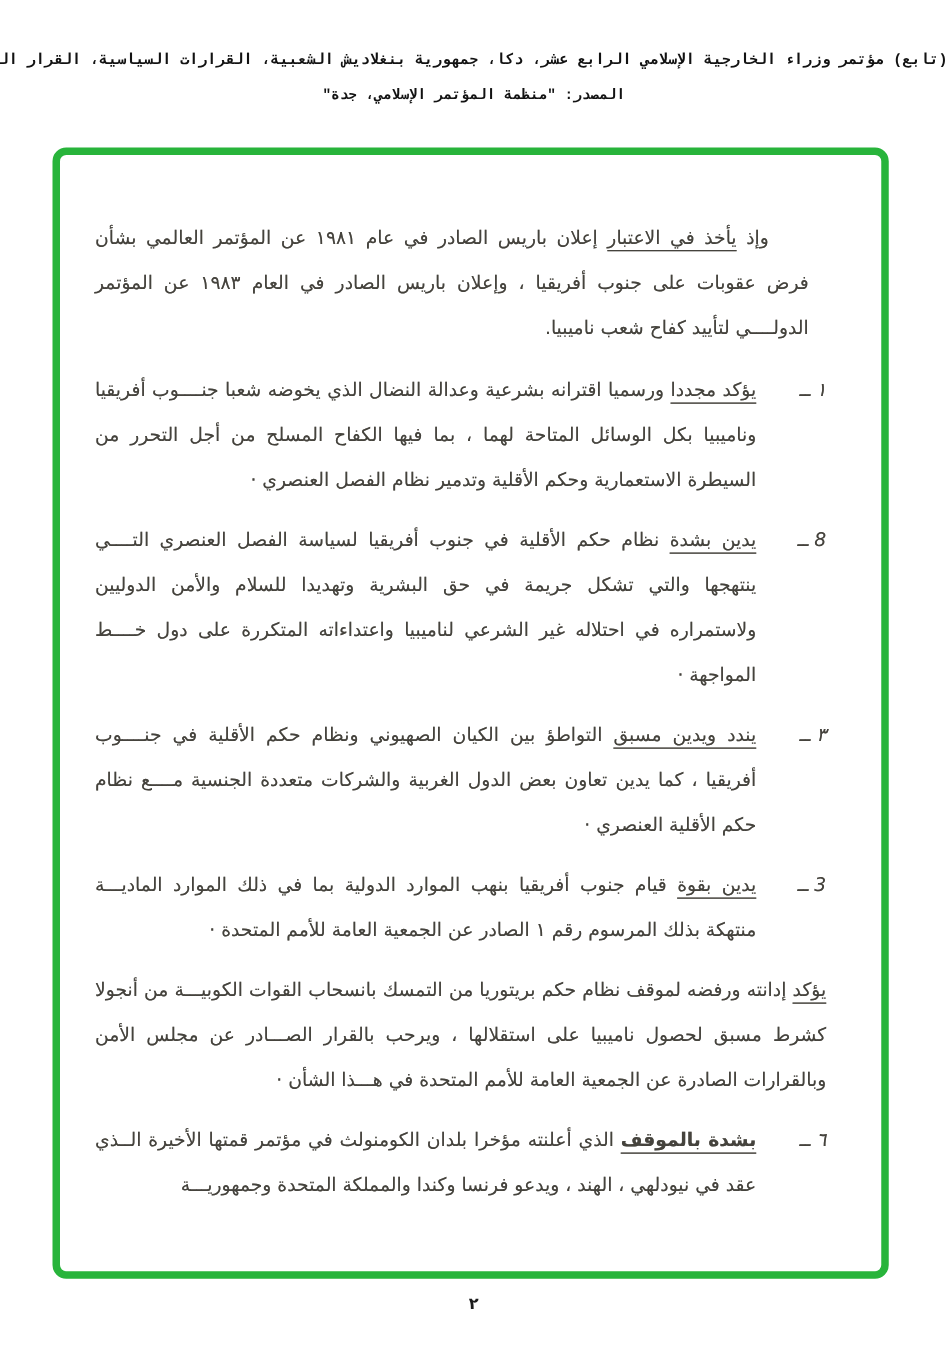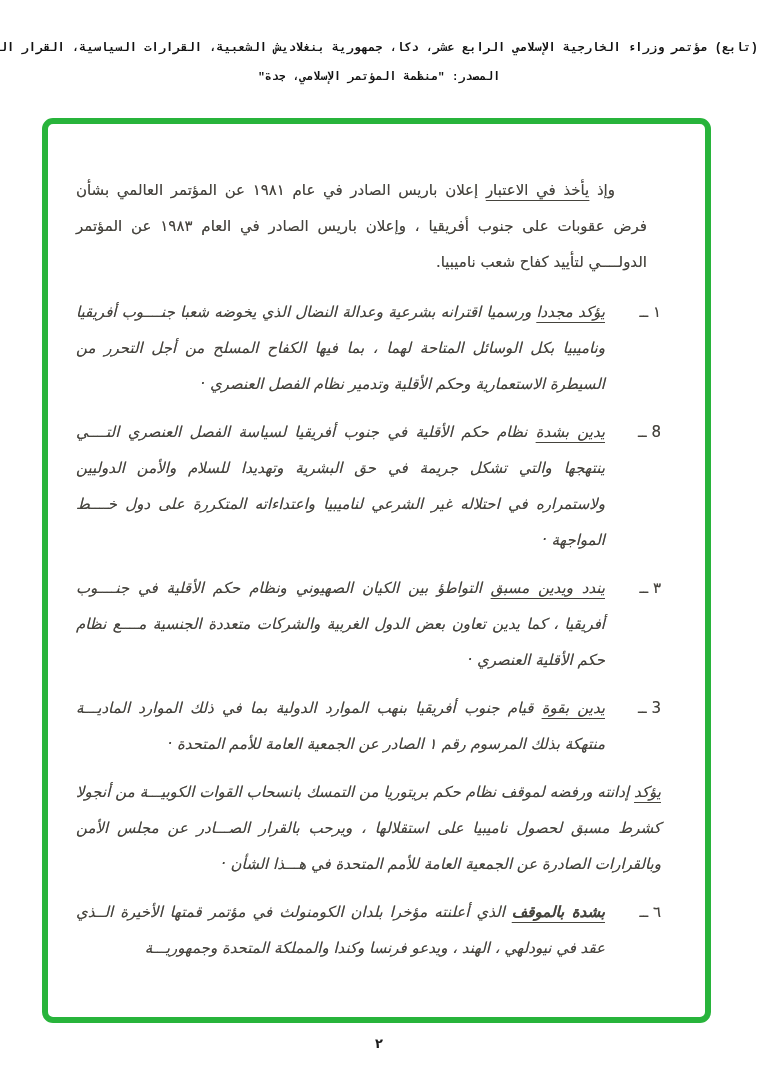--- a/index.html
+++ b/index.html
@@ -38,22 +38,23 @@
     text-shadow:0 0 0.5px rgba(70,66,58,0.55);
   }
   .intro {
     margin:0 14px 14px 0;
     text-indent:32px;
   }
   .item { display:flex; flex-direction:row; margin-bottom:12px; }
   .item-num {
     flex:0 0 56px; white-space:nowrap;
     letter-spacing:1px;
+    font-style:italic;
   }
-  .item-body { flex:1 1 auto; text-align:justify;font-style:italic; }
+  .item-body { flex:1 1 auto; text-align:justify; }
   .u {
     text-decoration:underline;
     text-underline-offset:5px;
     text-decoration-thickness:1px;
   }
   .bold { font-weight:bold; }
 
   
   .pageno {
     position:absolute; top:1036px; left:0; width:758px;

